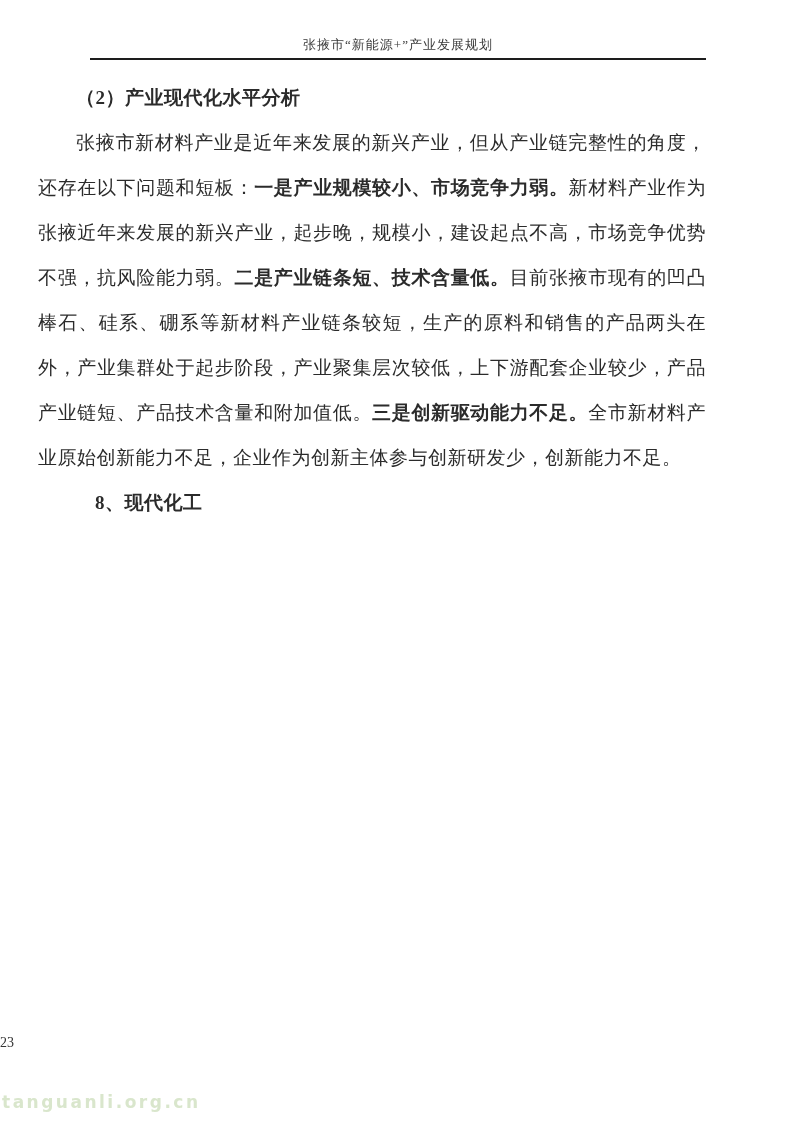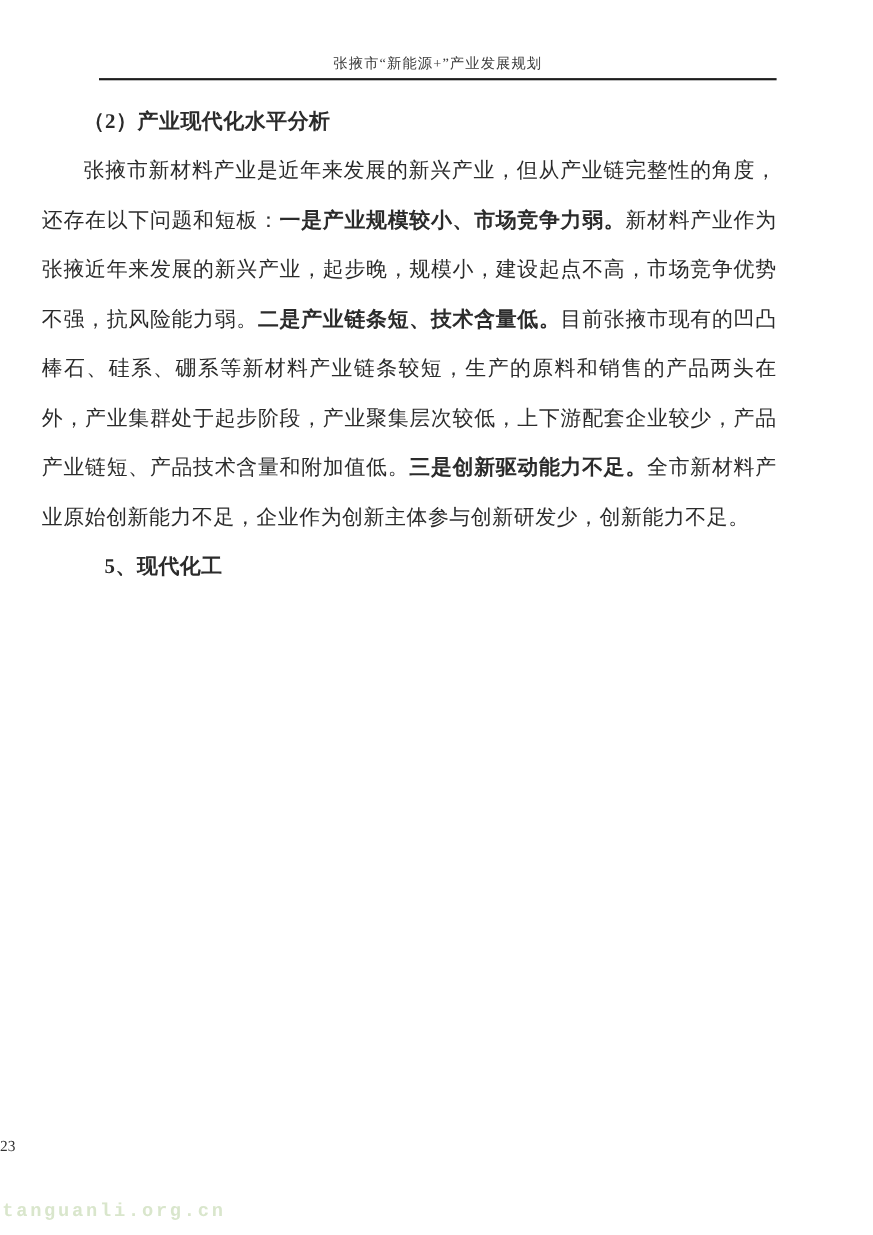--- a/index.html
+++ b/index.html
@@ -11,21 +11,21 @@
     position: relative;
     width: 794px;
     height: 1123px;
     background: #ffffff;
     overflow: hidden;
     font-family: "Liberation Serif", "DejaVu Serif", serif;
     color: #2b2b2b;
   }
   .page-header {
     margin: 0 88px 0 90px;
-    padding-top: 50px;
+    padding-top: 37px;
   }
   .header-title {
     text-align: center;
     font-size: 13px;
     line-height: 16px;
     color: #3a3a3a;
     letter-spacing: 1px;
   }
   .header-rule {
     margin-top: 5px;
@@ -88,20 +88,20 @@
 <div class="page">
 
   <header class="page-header">
     <div class="header-title">张掖市“新能源+”产业发展规划</div>
     <div class="header-rule"></div>
   </header>
 
   <main class="doc-body" id="doc-body">
       <h2 class="block-heading"><span class="run-bold">（2）产业现代化水平分析</span></h2>
       <p class="block-paragraph"><span>张掖市新材料产业是近年来发展的新兴产业，但从产业链完整性的角度，还存在以下问题和短板：</span><span class="run-bold">一是产业规模较小、市场竞争力弱。</span><span>新材料产业作为张掖近年来发展的新兴产业，起步晚，规模小，建设起点不高，市场竞争优势不强，抗风险能力弱。</span><span class="run-bold">二是产业链条短、技术含量低。</span><span>目前张掖市现有的凹凸棒石、硅系、硼系等新材料产业链条较短，生产的原料和销售的产品两头在外，产业集群处于起步阶段，产业聚集层次较低，上下游配套企业较少，产品产业链短、产品技术含量和附加值低。</span><span class="run-bold">三是创新驱动能力不足。</span><span>全市新材料产业原始创新能力不足，企业作为创新主体参与创新研发少，创新能力不足。</span></p>
-      <h2 class="block-heading-num"><span class="run-bold">5、现代化工</span></h2>
+      <h2 class="block-heading-num"><span class="run-bold">8、现代化工</span></h2>
     </main>
 
   <div class="page-number">23</div>
 
-  <div class="watermark" style="color: rgb(217, 230, 204); font-family: Liberation Mono, monospace;">tanguanli.org.cn</div>
+  <div class="watermark" style="color: rgb(217, 230, 204);">tanguanli.org.cn</div>
 
 </div>
 
 </body></html>

